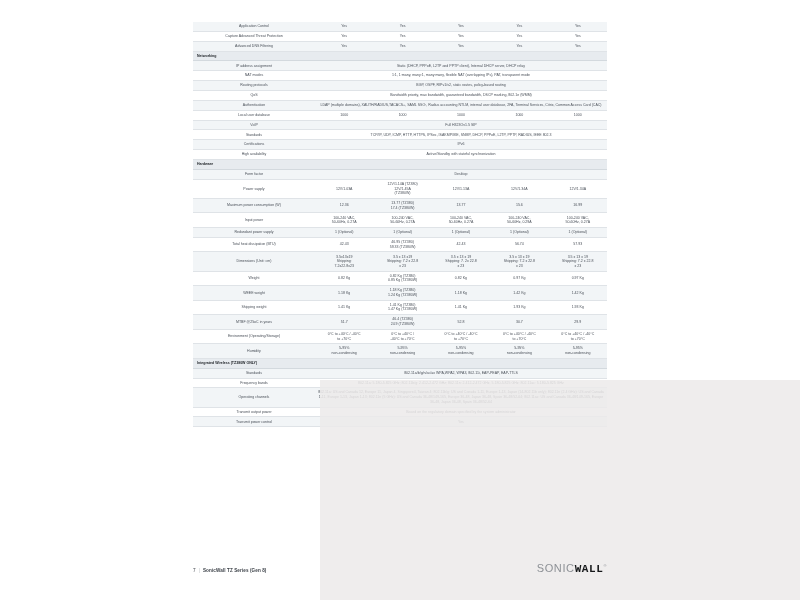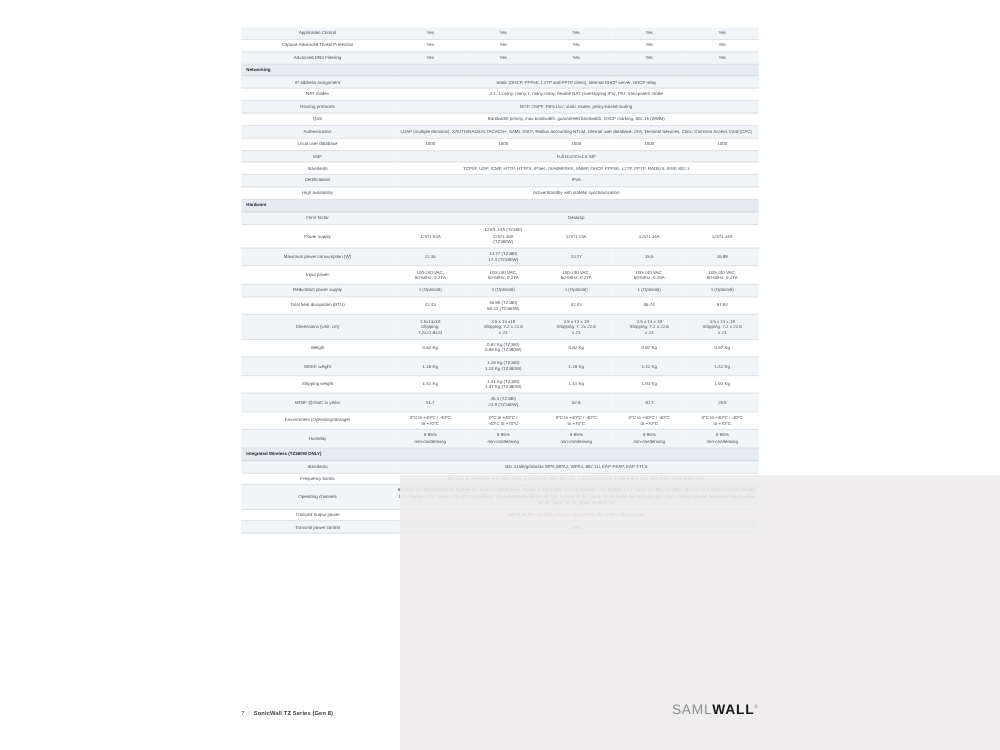--- a/index.html
+++ b/index.html
@@ -94,21 +94,21 @@
   #logo {
     position: absolute;
     right: 193px;
     top: 8px;
     font-size: 11px;
     letter-spacing: .6px;
     white-space: nowrap;
     font-family: "Liberation Sans", sans-serif;
   }
   #logo .sonic { color: #8d9196; font-weight: normal; }
-  #logo .wall { color: #151719; font-weight: bold; }
+  #logo .wall { color: #151719; font-weight: bold; font-family: Liberation Mono, monospace; }
   #logo .tm { font-size: 4px; vertical-align: super; color: #8d9196; }
 </style>
 </head>
 <body>
 
 <div id="page">
 
   <div id="sheet">
     <table class="spec">
       <colgroup>
@@ -408,17 +408,17 @@
     </table>
   </div>
 
   <div id="overlay-shade"></div>
 
   <div id="footer">
     <div id="footer-left">
       <span class="pg">7</span><span class="sep">|</span><span class="doc">SonicWall TZ Series (Gen 8)</span>
     </div>
     <div id="logo">
-      <span class="sonic">SAML</span><span class="wall">WALL</span><span class="tm">®</span>
+      <span class="sonic">SONIC</span><span class="wall">WALL</span><span class="tm">®</span>
     </div>
   </div>
 
 </div>
 
 </body></html>

